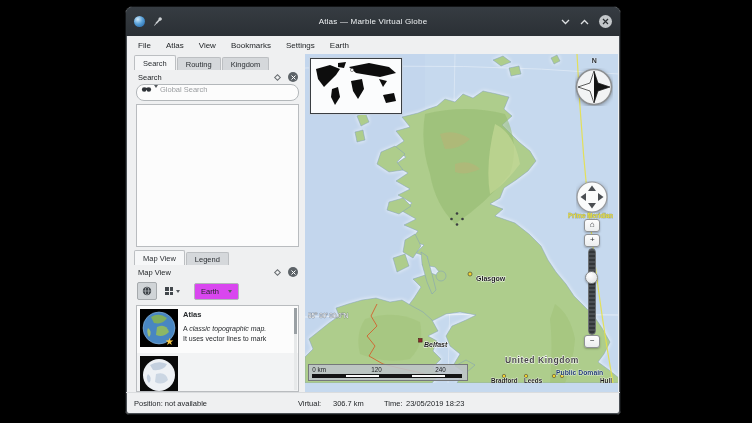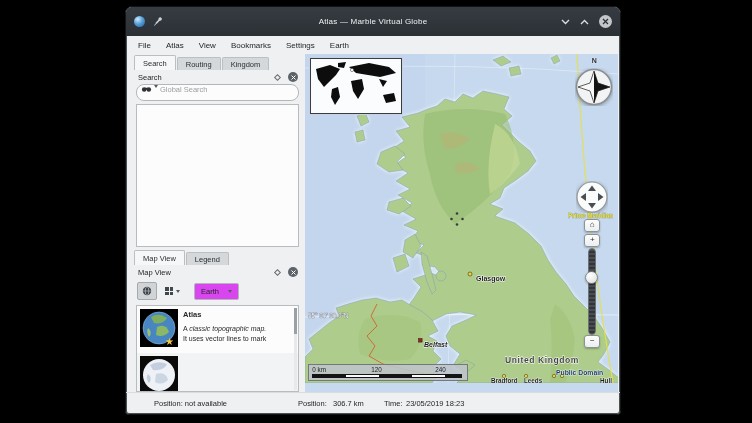--- a/index.html
+++ b/index.html
@@ -70,21 +70,21 @@
   .scalebar{position:absolute;left:3px;top:310px;width:160px;height:17px;background:rgba(190,196,202,.88);border:1px solid #75787b;font-size:6.3px;color:#1c1e20}
   .scale-labels{position:relative;height:8px}
   .scale-labels span{position:absolute;top:1px}
   .sl-0{left:3px}.sl-120{left:62px}.sl-240{left:126px}
   .scale-ruler{position:absolute;left:3px;top:9px;width:150px;height:4px;display:flex;border:1px solid #141414}
   .scale-ruler span{height:100%}
   .seg-b{background:#141414}.seg-w{background:#fafafa}
   
   .statusbar{flex:0 0 22px;border-top:1px solid #dadcde;position:relative;font-size:7.5px;color:#232629}
   .statusbar span{position:absolute;top:6px}
-  .sb-pos{left:28px}.sb-alt-label{left:172px}.sb-alt-value{left:207px}.sb-time-label{left:258px}.sb-time-value{left:280px}
+  .sb-pos{left:8px}.sb-alt-label{left:172px}.sb-alt-value{left:207px}.sb-time-label{left:258px}.sb-time-value{left:280px}
 </style>
 </head>
 <body>
 
 <div class="window">
 
   <div class="titlebar">
     <div class="tb-left">
       <span class="app-icon"></span>
       <svg width="11" height="11">
@@ -333,18 +333,18 @@
             <span class="seg-b" style="width:33px"></span>
             <span class="seg-w" style="width:33px"></span>
             <span class="seg-b" style="width:16px"></span>
         </div>
       </div>
     </div>
   </div>
 
   <div class="statusbar">
     <span class="sb-pos">Position: not available</span>
-    <span class="sb-alt-label">Position:</span>
+    <span class="sb-alt-label">Virtual:</span>
     <span class="sb-alt-value">306.7 km</span>
     <span class="sb-time-label">Time:</span>
     <span class="sb-time-value">23/05/2019 18:23</span>
   </div>
 </div>
 
 </body></html>

